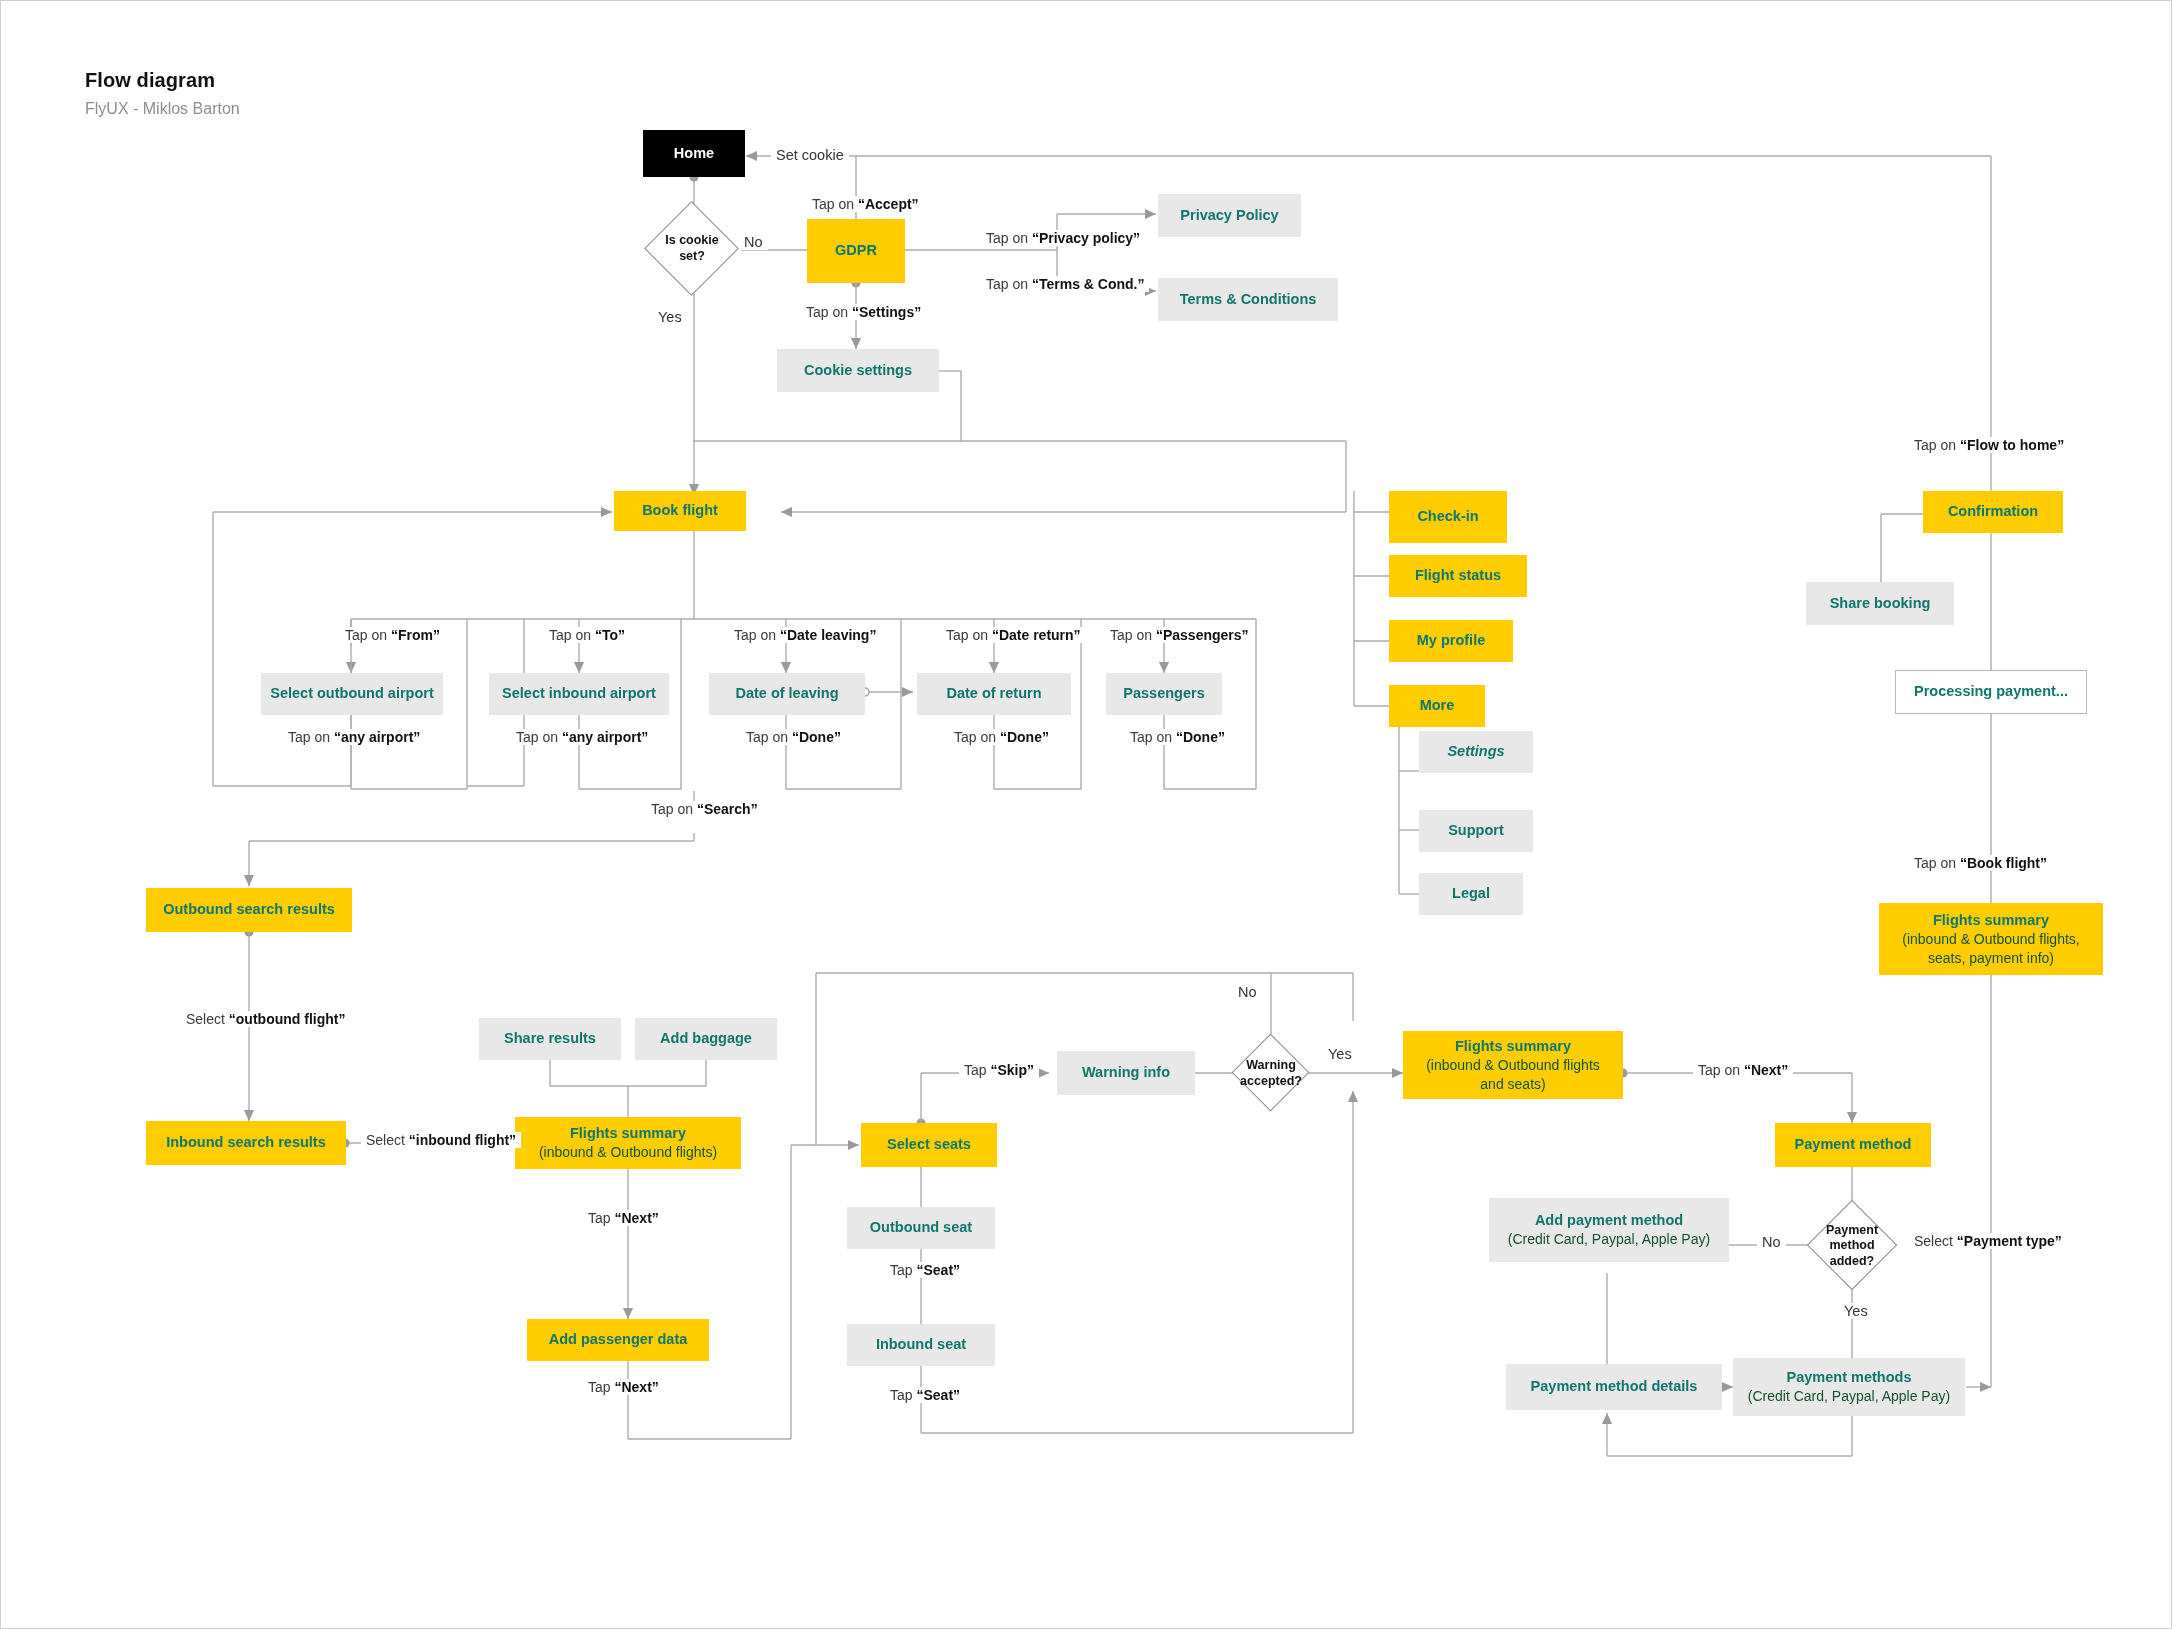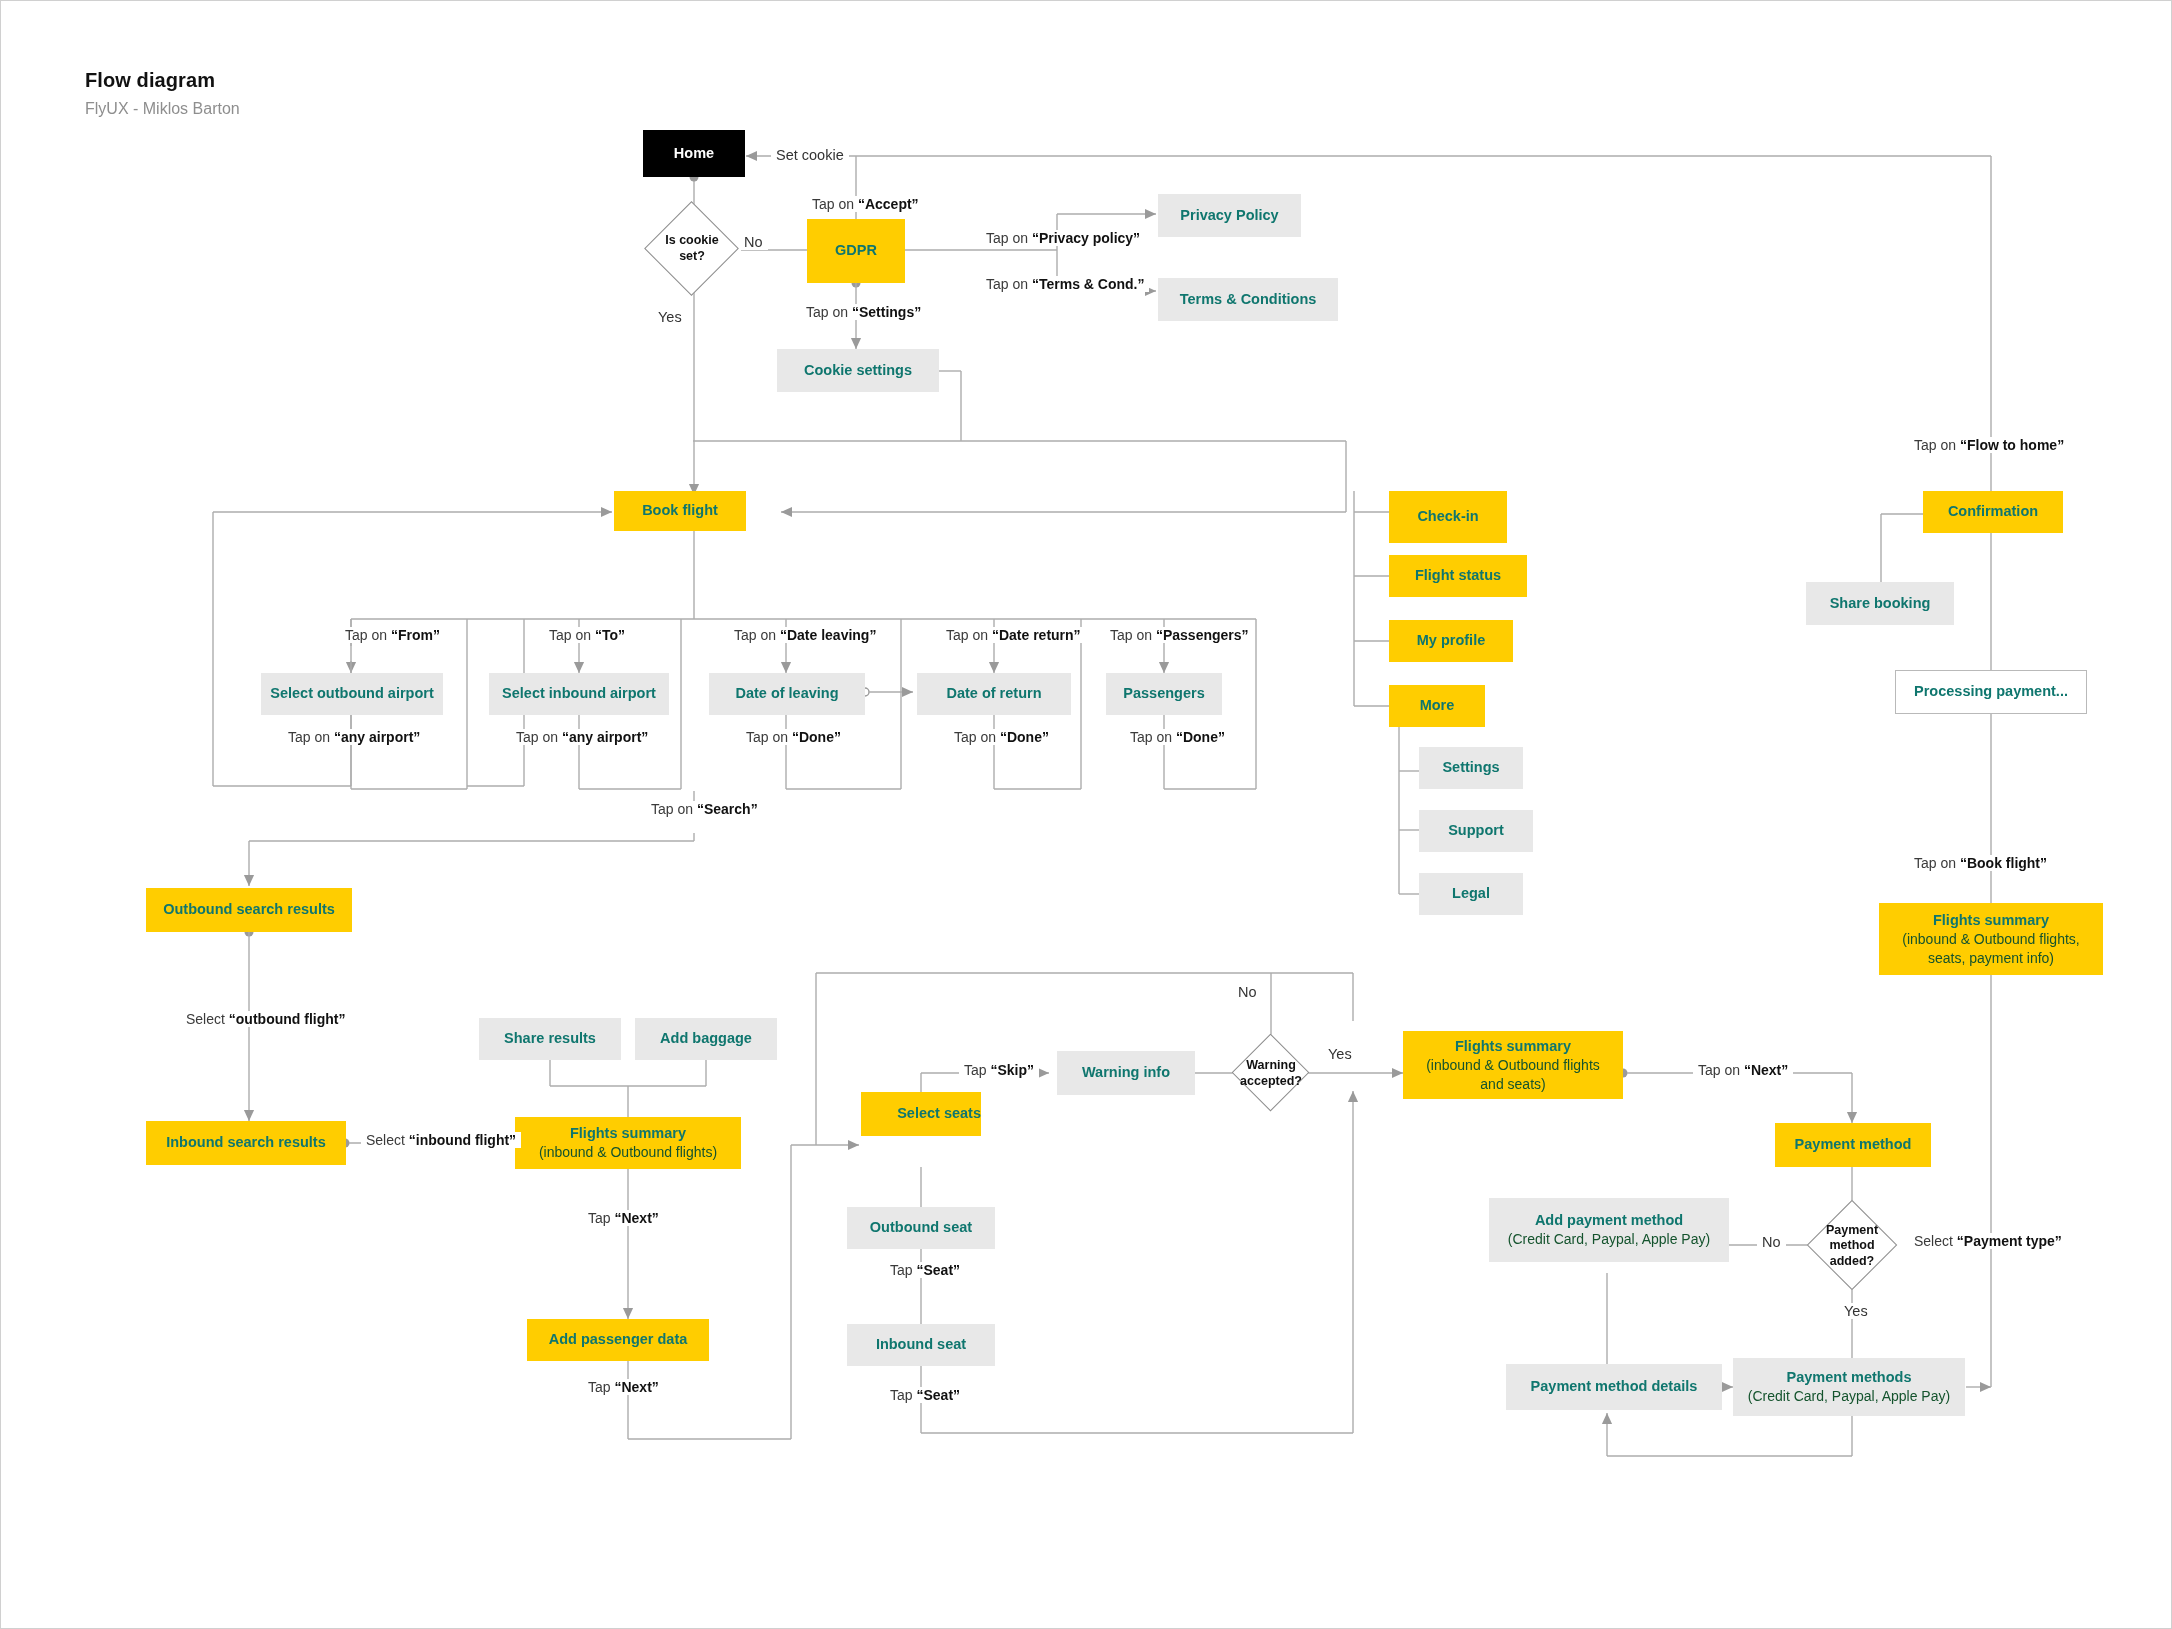--- a/index.html
+++ b/index.html
@@ -303,21 +303,21 @@
   </div>
 
   <div class="node n-yellow" style="left:1388px; top:619px; width:124px; height:42px;">
     <div class="t1">My profile</div>
   </div>
 
   <div class="node n-yellow" style="left:1388px; top:684px; width:96px; height:42px;">
     <div class="t1">More</div>
   </div>
 
-  <div class="node n-grey" style="left:1418px; top:746px; width:104px; height:42px;">
+  <div class="node n-grey" style="left:1418px; top:730px; width:114px; height:42px;font-style:italic;">
     <div class="t1">Settings</div>
   </div>
 
   <div class="node n-grey" style="left:1418px; top:809px; width:114px; height:42px;">
     <div class="t1">Support</div>
   </div>
 
   <div class="node n-grey" style="left:1418px; top:872px; width:104px; height:42px;">
     <div class="t1">Legal</div>
   </div>
@@ -358,21 +358,21 @@
 
   <div class="node n-yellow" style="left:514px; top:1116px; width:226px; height:52px;">
     <div class="t1">Flights summary</div>
     <div class="t2">(inbound &amp; Outbound flights)</div>
   </div>
 
   <div class="node n-yellow" style="left:526px; top:1318px; width:182px; height:42px;">
     <div class="t1">Add passenger data</div>
   </div>
 
-  <div class="node n-yellow" style="left:860px; top:1091px; width:120px; height:44px;align-items:flex-end;">
+  <div class="node n-yellow" style="left:860px; top:1122px; width:136px; height:44px;">
     <div class="t1">Select seats</div>
   </div>
 
   <div class="node n-grey" style="left:846px; top:1206px; width:148px; height:42px;">
     <div class="t1">Outbound seat</div>
   </div>
 
   <div class="node n-grey" style="left:846px; top:1323px; width:148px; height:42px;">
     <div class="t1">Inbound seat</div>
   </div>

